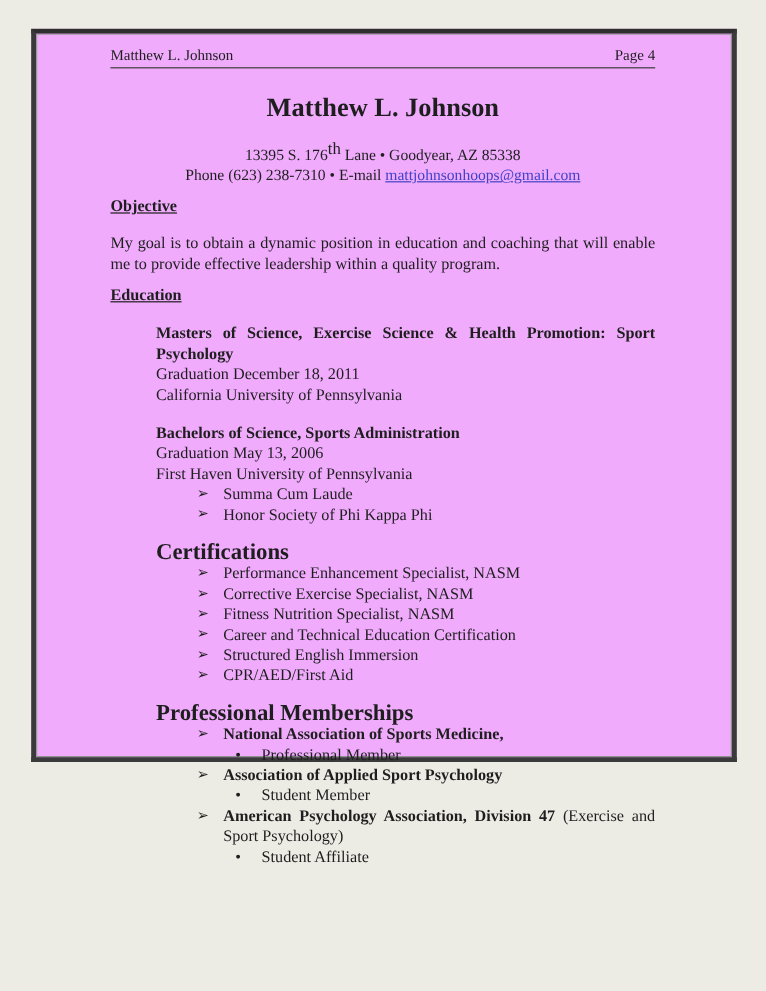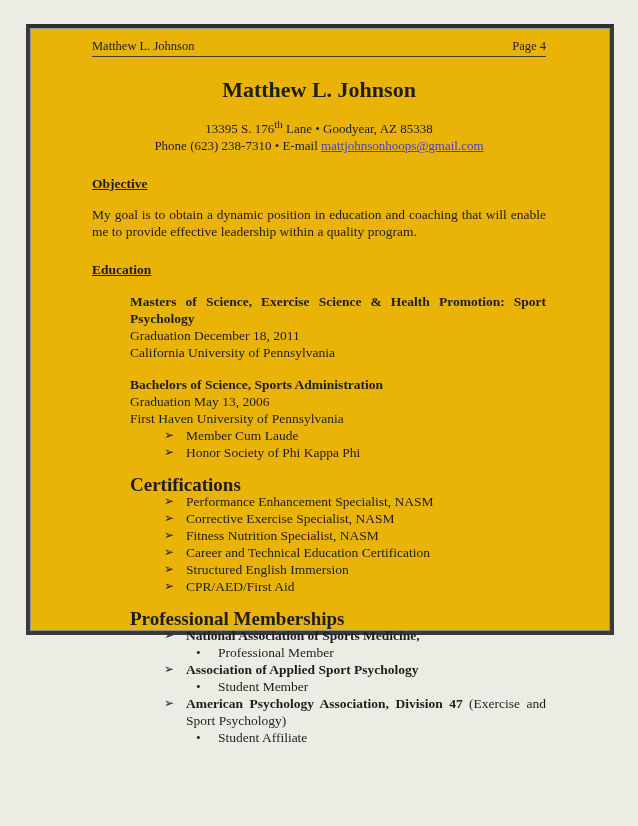--- a/index.html
+++ b/index.html
@@ -15,21 +15,21 @@
     color: #1e1e1e;
     overflow: hidden;
   }
   .paper {
     position: absolute;
     left: 26px;
     top: 24px;
     width: 588px;
     height: 611px;
     box-sizing: border-box;
-    background: #eab308;
+    background: #f0abfc;
     border: 4px solid #3a3a3a;
     border-top-color: #2e2e2e;
     box-shadow: inset 1px 1px 0 #9a9a9a, inset -1px -1px 0 #8f8f8f;
     padding: 11px 64px 0 62px;
   }
   .running-head {
     display: flex;
     justify-content: space-between;
     align-items: flex-end;
     border-bottom: 1px solid #3b3b3b;
@@ -42,32 +42,32 @@
     font-size: 22px;
     margin-top: 20px;
   }
   .contact {
     text-align: center;
     font-size: 13px;
     line-height: 17px;
     margin-top: 13px;
   }
   .contact sup {
-    font-size: 11px;
+    font-size: 14px;
   }
   .email-link {
     color: #4242c8;
     text-decoration: underline;
     cursor: pointer;
   }
   .section-heading {
     font-weight: bold;
     text-decoration: underline;
     font-size: 13.5px;
-    margin-top: 22px;
+    margin-top: 10px;
   }
   .para {
     font-size: 13.5px;
     line-height: 17px;
     margin-top: 14px;
     text-align: justify;
   }
   .degree {
     margin: 15px 0 0 38px;
     font-size: 13.5px;
@@ -143,21 +143,21 @@
     <div>Graduation December 18, 2011</div>
     <div>California University of Pennsylvania</div>
   </div>
 
   <div class="degree">
     <div class="degree-title">Bachelors of Science, Sports Administration</div>
     <div>Graduation May 13, 2006</div>
     <div>First Haven University of Pennsylvania</div>
     <div class="arrow-item" style="margin-left:34px;">
       <span class="glyph">➢</span>
-      <span class="li-text">Member Cum Laude</span>
+      <span class="li-text">Summa Cum Laude</span>
     </div>
     <div class="arrow-item" style="margin-left:34px;">
       <span class="glyph">➢</span>
       <span class="li-text">Honor Society of Phi Kappa Phi</span>
     </div>
   </div>
 
   <div class="sub-heading">Certifications</div>
   <div class="arrow-item">
     <span class="glyph">➢</span>

